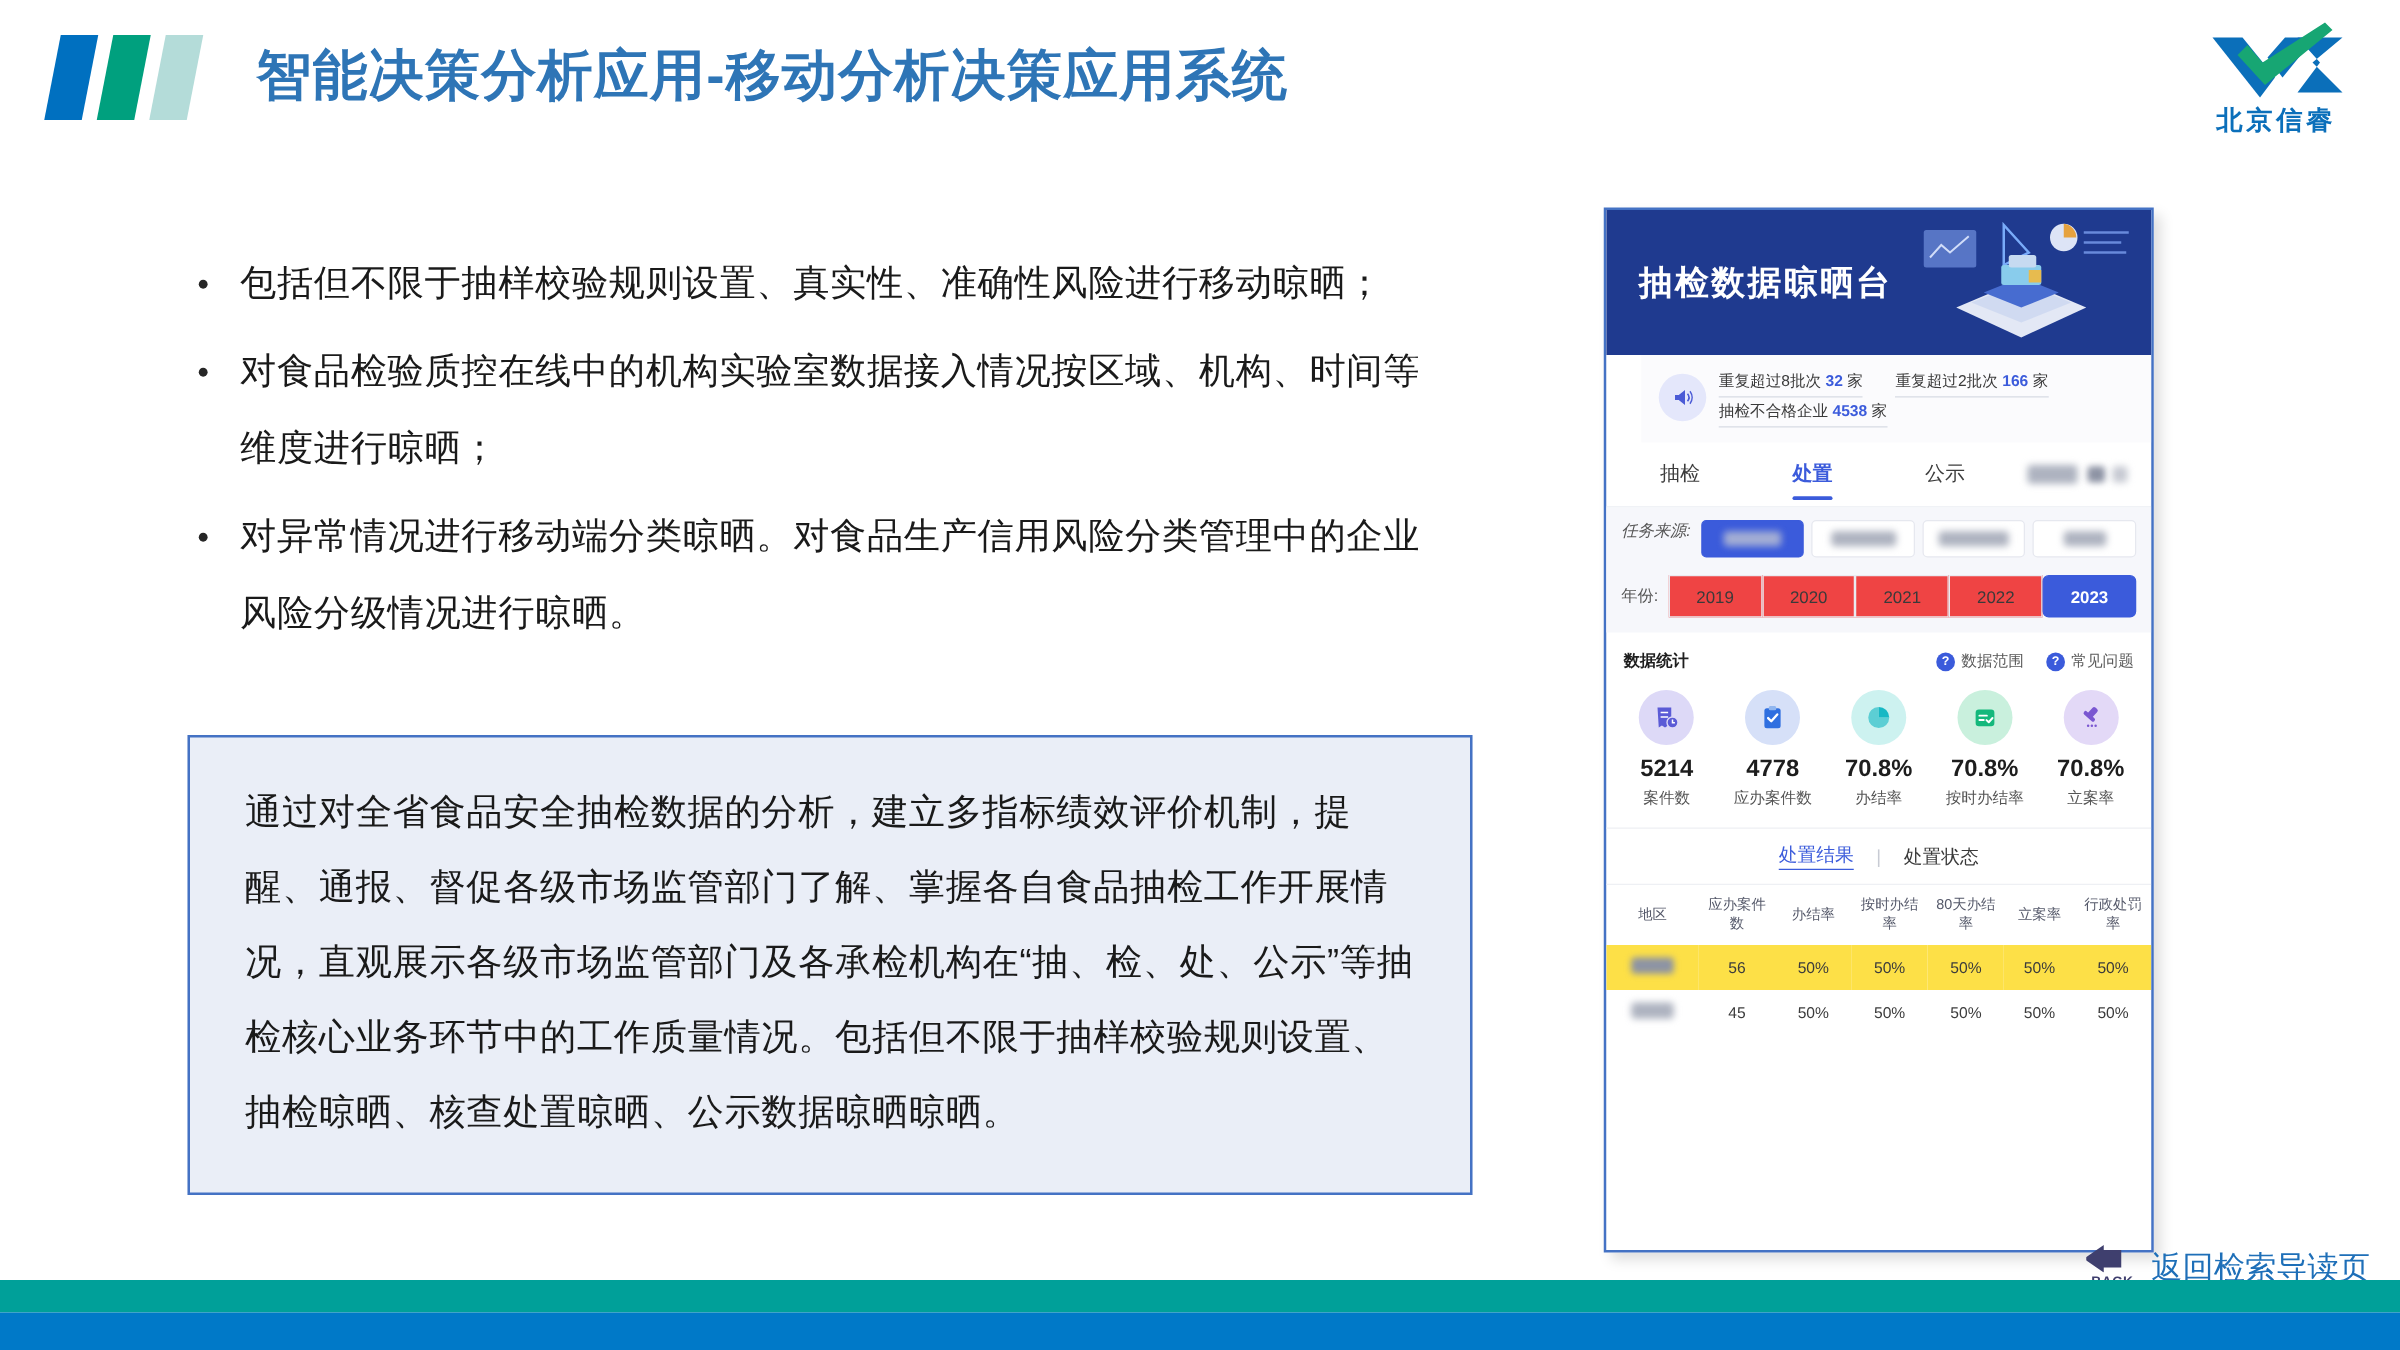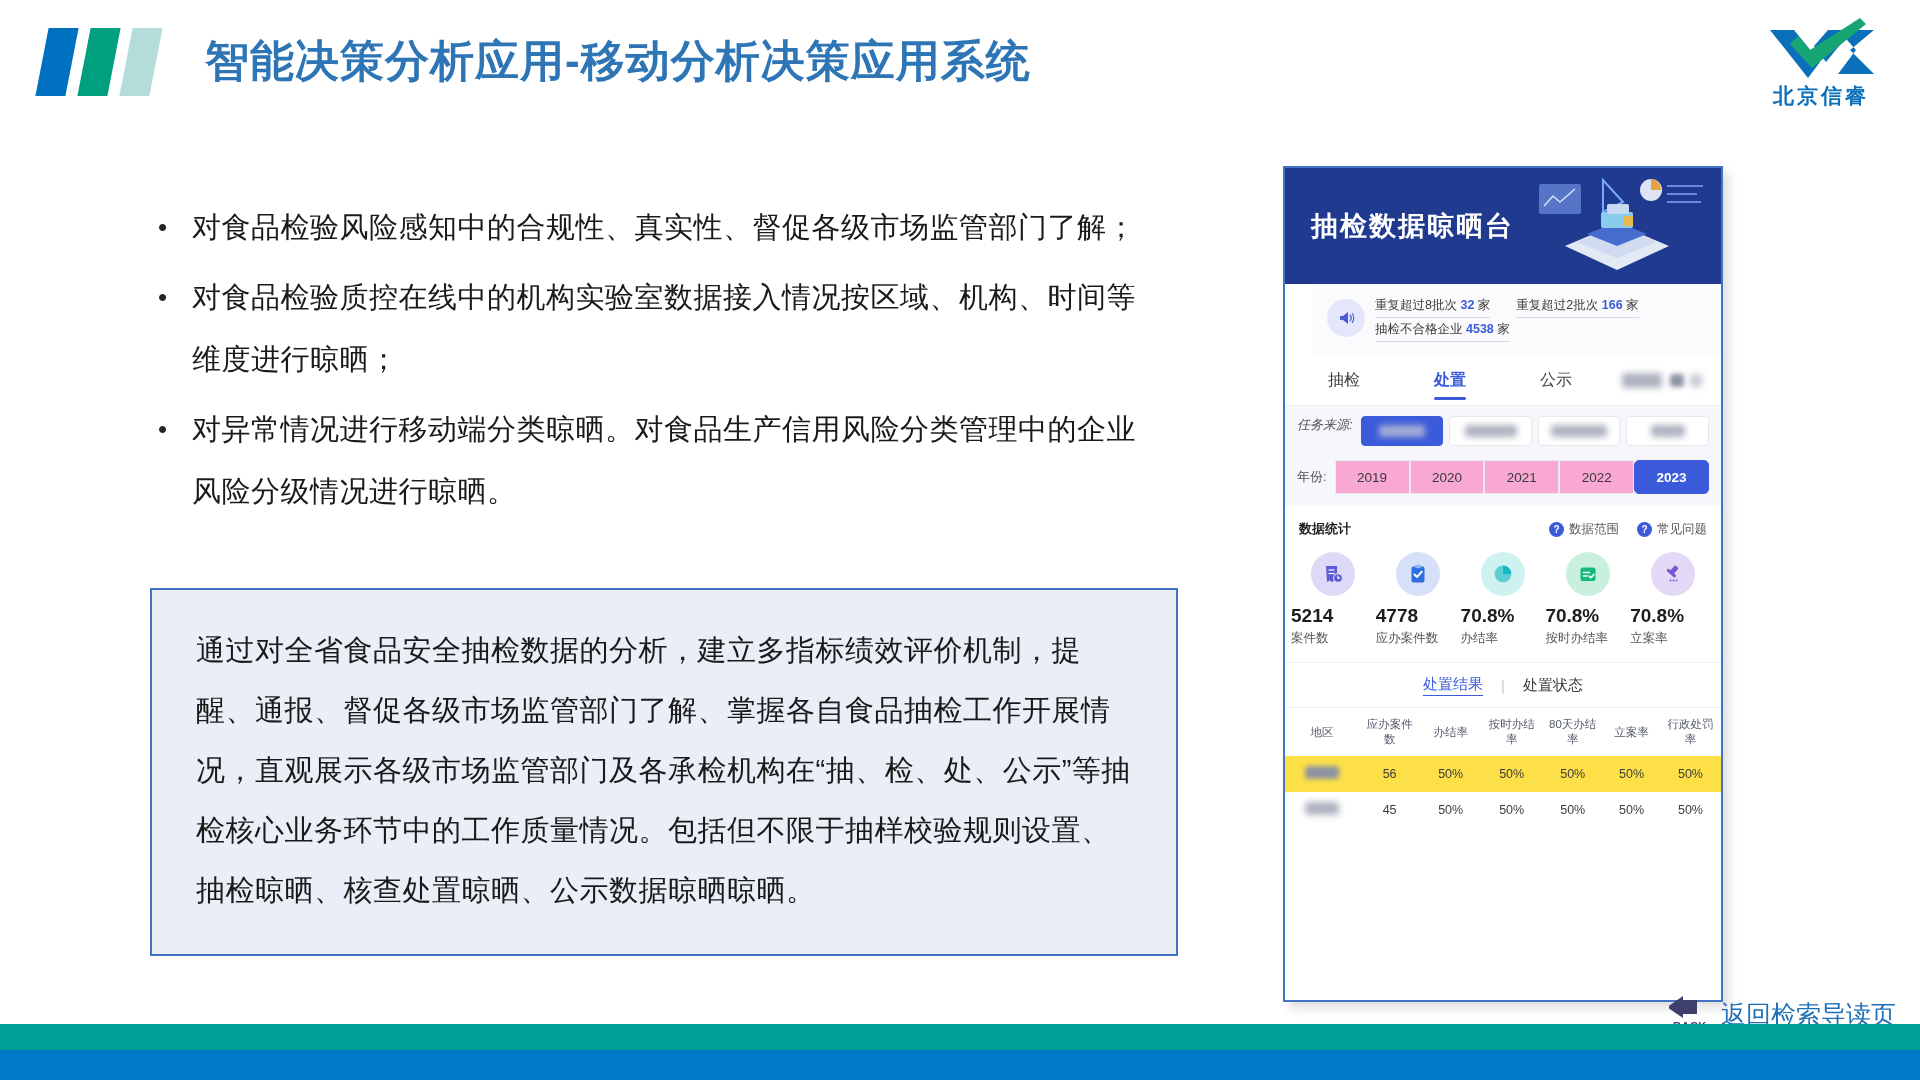--- a/index.html
+++ b/index.html
@@ -106,38 +106,38 @@
   .chip {
     flex: 1; height: 30px; background: #ffffff; border: 1px solid #e6e8ef;
     border-radius: 4px; display: flex; align-items: center; justify-content: center;
     font-size: 13px; color: #444; position: relative; overflow: hidden;
   }
   .chip.selected { background: #3b5bdb; border-color: #3b5bdb; color: #fff; font-weight: bold; }
 
   .year-row { display: flex; align-items: center; padding: 4px 12px 12px 12px; gap: 8px; background: #f6f7fb; }
   .year-chips { display: flex; gap: 0; flex: 1; }
   .year-chip {
-    flex: 1; height: 34px; background: #f9a8d4; border: 1px solid #e9ebf1;
+    flex: 1; height: 34px; background: #ef4444; border: 1px solid #e9ebf1;
     display: flex; align-items: center; justify-content: center;
     font-size: 13.5px; color: #3a3a3a;
   }
   .year-chip.selected { background: #3b5bdb; border-color: #3b5bdb; color: #ffffff; font-weight: bold; border-radius: 5px; }
 
   .stat-head {
     display: flex; align-items: center; padding: 14px 14px 4px 14px;
   }
   .stat-title { font-size: 13px; font-weight: bold; color: #1e1e1e; flex: 1; }
   .help-link { display: flex; align-items: center; gap: 5px; font-size: 12.5px; color: #5a5a5a; margin-left: 18px; }
   .help-dot {
     width: 15px; height: 15px; border-radius: 50%; background: #3b5bdb;
     color: #fff; font-size: 10px; line-height: 15px; text-align: center; font-weight: bold;
   }
 
   .metrics { display: flex; padding: 10px 6px 14px 6px; }
-  .metric { flex: 1; text-align: left; }
+  .metric { flex: 1; text-align: center; }
   .metric-icon {
     width: 44px; height: 44px; border-radius: 50%; margin: 0 auto 8px auto;
     display: flex; align-items: center; justify-content: center;
   }
   .metric-value { font-size: 19px; font-weight: bold; color: #1d1d1d; line-height: 24px; }
   .metric-label { font-size: 12.5px; color: #555; line-height: 20px; }
 
   .subtabs {
     display: flex; align-items: center; justify-content: center; gap: 18px;
     height: 46px; border-top: 1px solid #eef0f4; border-bottom: 1px solid #eef0f4;
@@ -192,21 +192,21 @@
         <path d="M74 14 L110 14 L86 34 L110 58 L74 58 L92 34 Z" fill="#0b6fba"></path>
         <path d="M34 20 L46 34 L96 2 L102 8 L48 52 L26 28 Z" fill="#17a673"></path>
       </svg>
       <div class="logo-text">北京信睿</div>
     </div>
   </div>
 
   <div class="bullets">
     <div class="bullet">
       <div class="bullet-dot">•</div>
-      <div class="bullet-text">对食品检验风险感知中的合规性、真实性、督促各级市场监管部门了解；</div>
+      <div class="bullet-text">包括但不限于抽样校验规则设置、真实性、准确性风险进行移动晾晒；</div>
     </div>
     <div class="bullet">
       <div class="bullet-dot">•</div>
       <div class="bullet-text">对食品检验质控在线中的机构实验室数据接入情况按区域、机构、时间等维度进行晾晒；</div>
     </div>
     <div class="bullet">
       <div class="bullet-dot">•</div>
       <div class="bullet-text">对异常情况进行移动端分类晾晒。对食品生产信用风险分类管理中的企业风险分级情况进行晾晒。</div>
     </div>
   </div>

